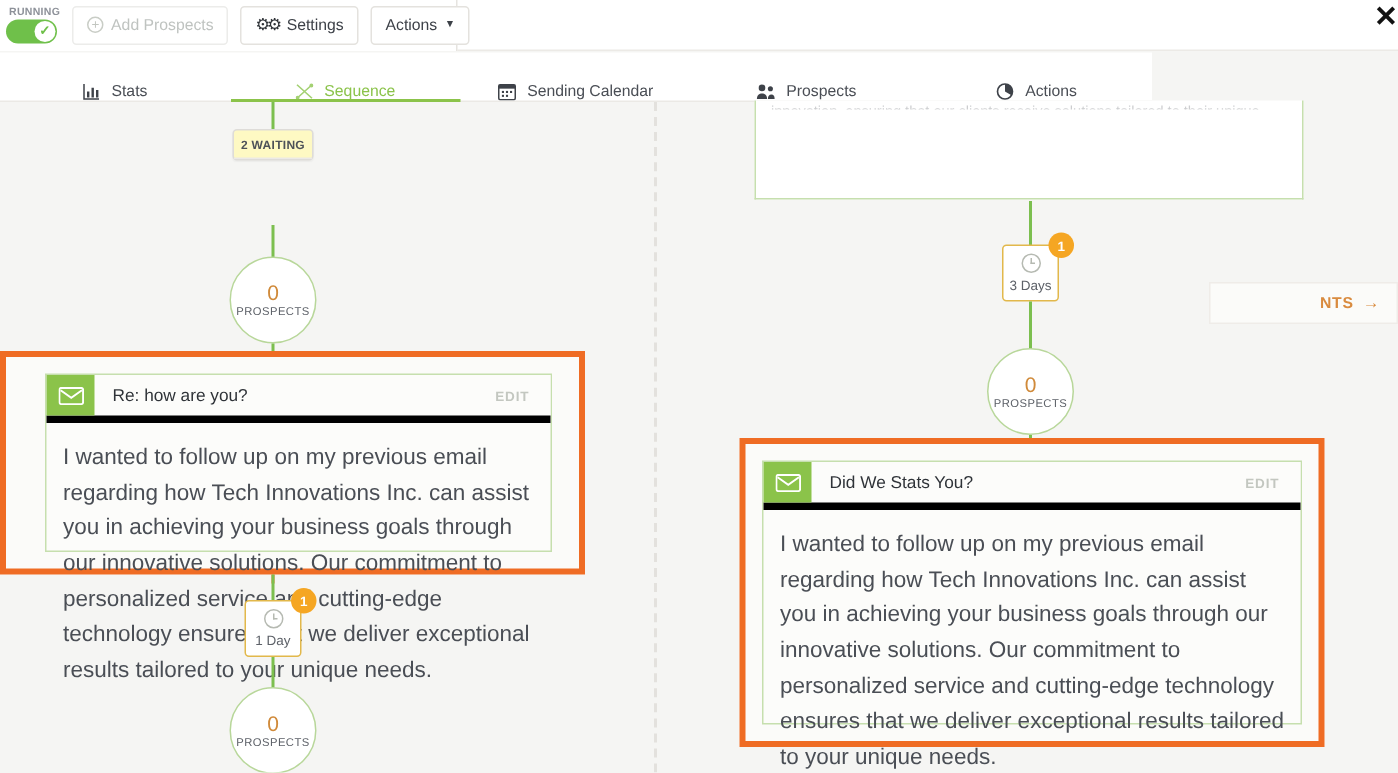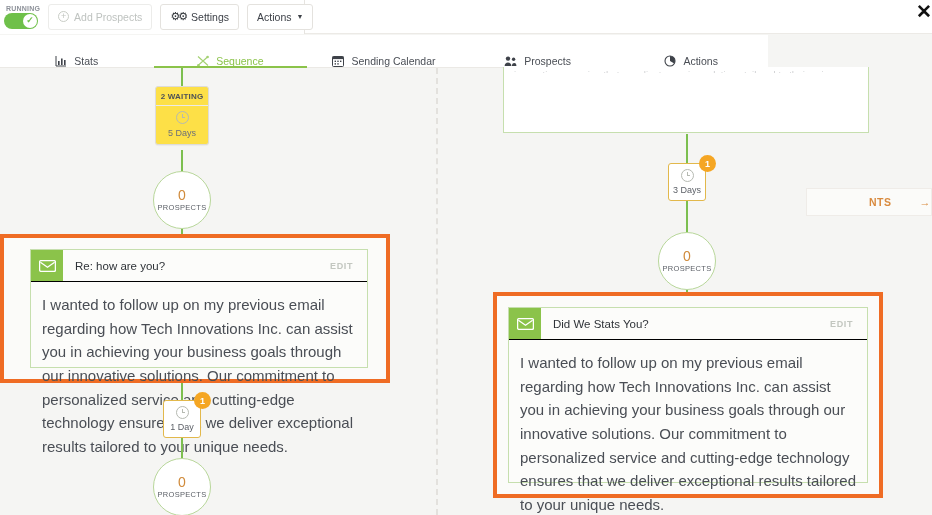--- a/index.html
+++ b/index.html
@@ -93,21 +93,21 @@
   .branch.right { left: 687px; }
 
   .conn {
     position: absolute; left: -1px; width: 2px; background: #7cbf4f;
   }
   .conn.orange { background: #ef6c24; }
 
   
   .wait-box {
     position: absolute; transform: translateX(-50%);
-    width: 54px; background: #fde047; border: 1px solid #dedcd8; border-radius: 3px;
+    width: 54px; background: #fef9c3; border: 1px solid #dedcd8; border-radius: 3px;
     text-align: center; box-shadow: 0 1px 1px rgba(0,0,0,.04);
   }
   .wait-head {
     font-size: 8px; color: #4d5158; font-weight: 600; letter-spacing: .2px;
     padding: 5px 0 4px; border-bottom: 1px solid #eceae6;
   }
   .wait-body { padding: 5px 0 6px; }
   .clock {
     width: 13px; height: 13px; border-radius: 50%; border: 1px solid #b6bab2;
     margin: 0 auto 4px; position: relative;
@@ -149,21 +149,21 @@
   .hl {
     position: absolute;
     border: 4px solid #ef6c24; background: #fbfbf9;
   }
   .email-card {
     position: absolute; background: #fcfcfa;
     border: 1px solid #c6dfae;
   }
   .email-head {
     display: flex; align-items: stretch; height: 32px;
-    border-bottom: 1px solid #000000; background: #fcfcfa; text-align: right;
+    border-bottom: 5px solid #000000; background: #fcfcfa; text-align: right;
   }
   .env-ic {
     width: 32px; background: #8bc34a; display: flex; align-items: center; justify-content: center;
     flex: 0 0 32px;
   }
   .env-ic svg { display: block; }
   .email-subject {
     flex: 1; display: flex; align-items: center; padding-left: 12px;
     font-size: 11.5px; color: #2f3338;
   }
@@ -182,21 +182,21 @@
   }
   .partial-card .clip-line {
     height: 6px; overflow: hidden; opacity: .28; margin-bottom: 1px;
   }
   .partial-card p { font-size: 9.7px; line-height: 1.55; color: #4a4e55; }
   .partial-body { padding: 0 10px 8px 10px; }
 
   .nts-btn {
     position: absolute; left: 806px; top: 120px; width: 126px; height: 28px;
     background: #fbfbf9; border: 1px solid #efece8;
-    display: flex; align-items: center; justify-content: space-between;
+    display: flex; align-items: center; justify-content: center;
     padding-left: 62px; gap: 6px;
     font-size: 10.5px; font-weight: 700; color: #d98b3f; letter-spacing: .5px;
   }
   .nts-btn .arr { color: #d98b3f; font-size: 11px; }
 </style>
 </head>
 <body>
 
 <div class="app">
 
@@ -298,24 +298,20 @@
   <div class="canvas">
 
     <div class="col-divider"></div>
 
     <div class="branch left">
 
       <div class="conn" style="top:0px;height:18px;"></div>
 
       <div class="wait-box" style="top:18px;">
         <div class="wait-head">2 WAITING</div>
-        <div class="wait-body">
-          <div class="clock"></div>
-          <div class="wait-day">5 Days</div>
-        </div>
       </div>
 
       <div class="conn" style="top:82px;height:22px;"></div>
 
       <div class="circle-node" style="top:103px;">
         <div class="circle-num">0</div>
         <div class="circle-lbl">PROSPECTS</div>
       </div>
 
       <div class="conn" style="top:161px;height:12px;"></div>

